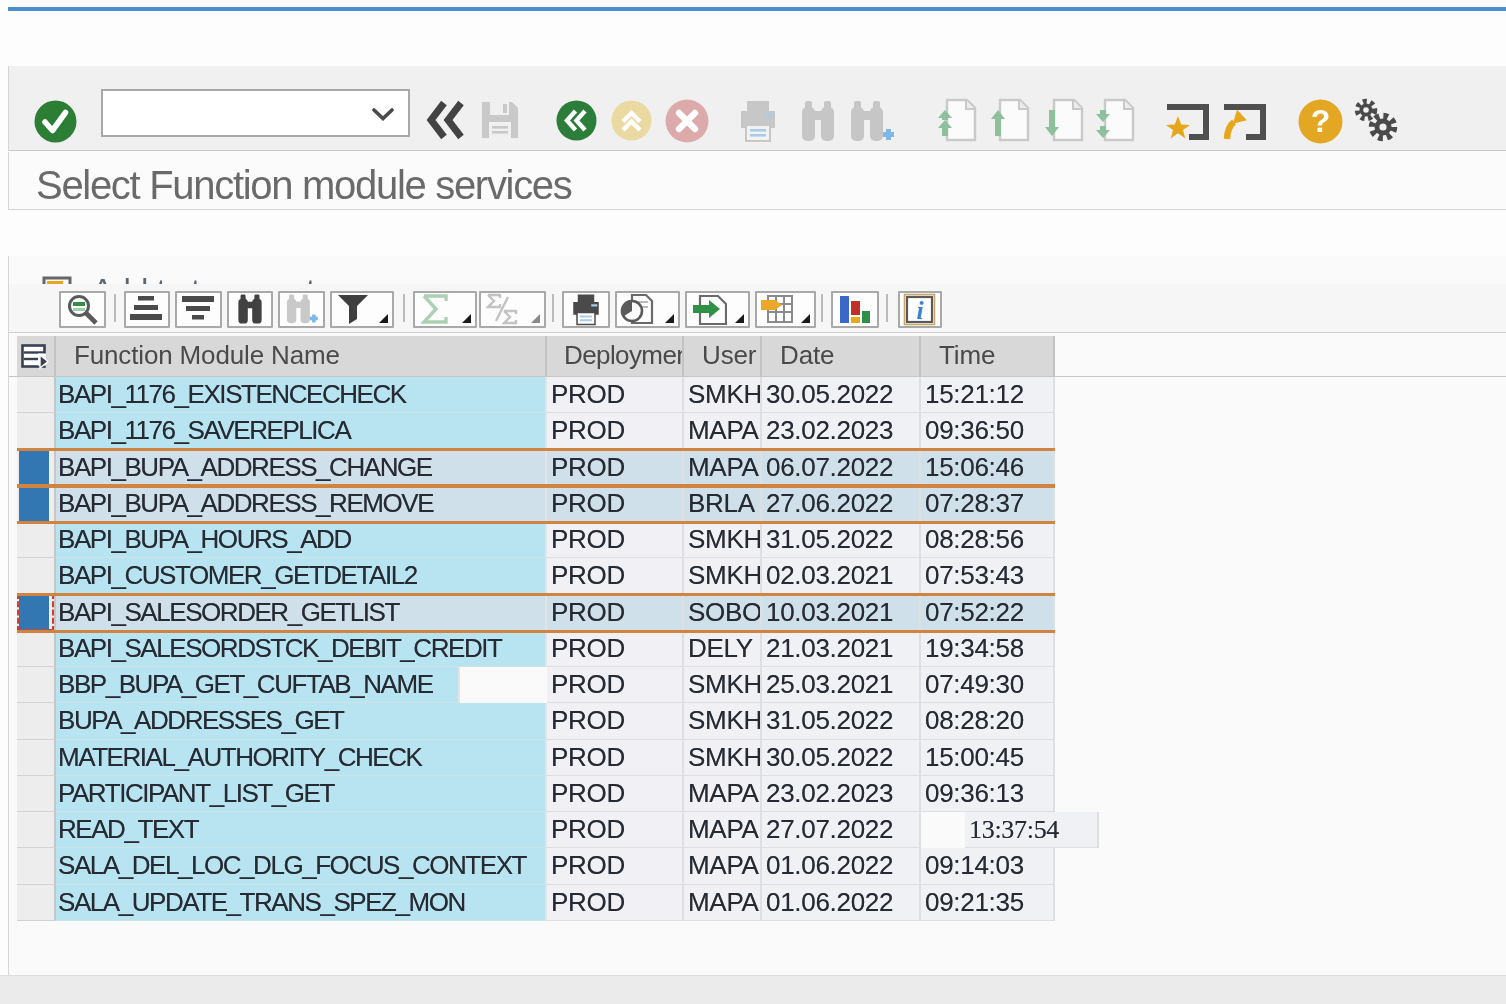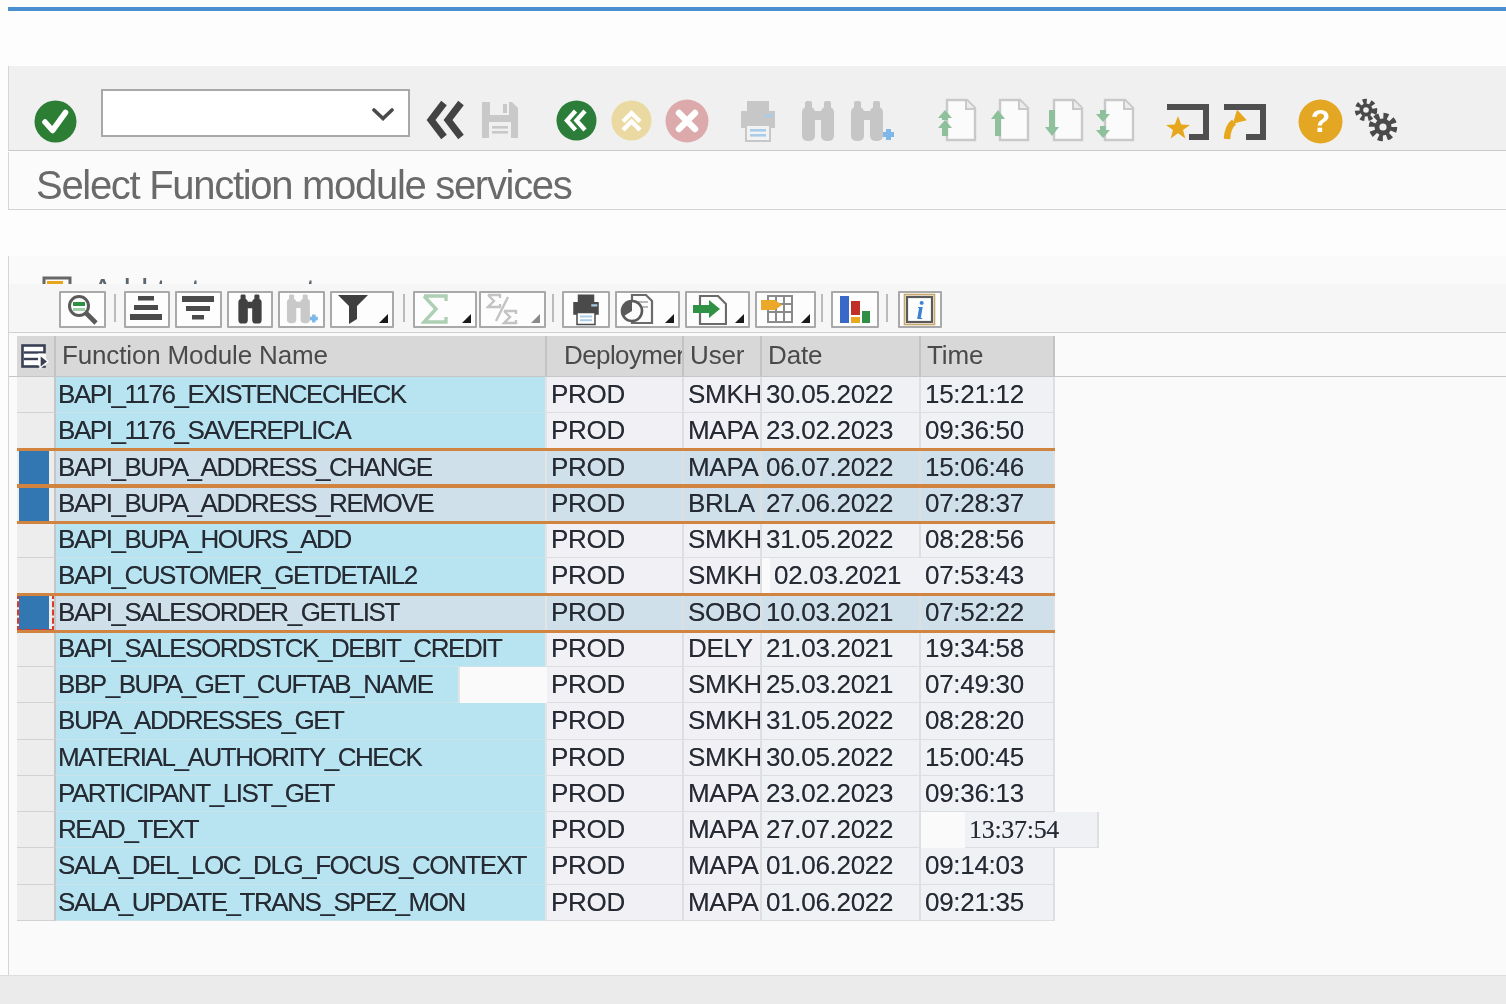--- a/index.html
+++ b/index.html
@@ -13,21 +13,21 @@
 #titlebar { left:8px; top:152px; width:1498px; height:58px; background:#fbfbfb; border-bottom:1px solid #d3d3d3; border-left:1px solid #d5d5d5; }
 #titlebar span { position:absolute; left:27px; top:11px; font-size:40px; letter-spacing:-1.3px; color:#6a6a6a; }
 #apptb { left:8px; top:211px; width:1498px; height:72px; background:#fafafa; border-bottom:1px solid #dcdcdc; border-left:1px solid #d5d5d5;margin-top:45px; }
 #apptb .lbl { position:absolute; left:83px; top:16px; font-size:32px; letter-spacing:-0.3px; color:#5b6770; }
 #alvtb { left:8px; top:284px; width:1498px; height:49px; background:#f6f6f6; border-bottom:1px solid #cfcfcf; border-left:1px solid #d5d5d5; }
 .alvbtn { position:absolute; top:7px; height:37px; background:#fdfdfd; border:2px solid #a9a9a9; border-radius:1px; }
 .alvsep { position:absolute; top:10px; width:2px; height:28px; background:#bbbbbb; }
 .dd { position:absolute; right:4px; bottom:3px; width:0; height:0; border-left:9px solid transparent; border-bottom:9px solid #1a1a1a; }
 #content { left:8px; top:333px; width:1498px; height:642px; background:#fafafa; border-left:1px solid #d5d5d5; }
 #thead-line { position:absolute; left:0; top:43px; width:1498px; height:1px; background:#c6c6c6; }
-.hcell { position:absolute; top:3px; height:40px; background:#d8d8d8; border-right:2px solid #c3c3c3; color:#4a4a4a; font-size:26px; letter-spacing:-0.15px; line-height:39px; padding-left:6px; overflow:hidden; }
+.hcell { position:absolute; top:3px; height:40px; background:#d8d8d8; border-right:2px solid #c3c3c3; color:#4a4a4a; font-size:26px; letter-spacing:-0.15px; line-height:39px; padding-left:18px; overflow:hidden; }
 .row { position:absolute; }
 .cell { position:absolute; top:0; height:100%; font-size:26px; line-height:35px; color:#262a33; padding-left:4px; overflow:hidden; white-space:nowrap; letter-spacing:-0.3px; text-shadow:0 0 0.6px rgba(38,42,51,0.55); }
 .c1.cell { letter-spacing:-1.45px; padding-left:2px; }
 .selc { background:#ededed; border-right:2px solid #c6c6c6; border-bottom:1px solid #d2d2d2; }
 .c1 { background:#b7e4f0; border-right:2px solid #e2e4e6; border-bottom:1px solid #cde3ea; }
 .c2 { background:#f1f1f5; border-right:2px solid #dddfe1; border-bottom:1px solid #dcdee2; }
 .c3 { background:#eff1f5; border-right:2px solid #dddfe1; border-bottom:1px solid #dcdee2; }
 .selrow .c1, .selrow .c2, .selrow .c3 { background:#cfe0ea; border-bottom-color:#c3d4e0; }
 .selblock { position:absolute; left:2px; top:1px; width:30px; height:100%; background:#3277b2; }
 .focusc { position:absolute; left:-1px; top:-2px; right:-1px; bottom:-2px; border:3px dashed #d93a2c; }
@@ -341,21 +341,21 @@
           <div class="cell c2" style="left:538px;width:137px;">PROD</div>
           <div class="cell c2" style="left:675px;width:78px;">SMKH</div>
           <div class="cell c3" style="left:753px;width:159px;">31.05.2022</div>
           <div class="cell c3" style="left:912px;width:134px;">08:28:56</div>
         </div>
         <div class="row " style="left:0;top:225px;height:37px;">
           <div class="cell selc" style="left:8px;width:39px;"></div>
           <div class="cell c1" style="left:47px;width:491px;">BAPI_CUSTOMER_GETDETAIL2</div>
           <div class="cell c2" style="left:538px;width:137px;">PROD</div>
           <div class="cell c2" style="left:675px;width:78px;">SMKH</div>
-          <div class="cell c3" style="left:753px;width:159px;margin-left:8px;">02.03.2021</div>
+          <div class="cell c3" style="left:753px;width:159px;">02.03.2021</div>
           <div class="cell c3" style="left:912px;width:134px;">07:53:43</div>
         </div>
         <div class="row selrow" style="left:0;top:262px;height:36px;">
           <div class="cell selc" style="left:8px;width:39px;">
             <div class="selblock"></div>
             <div class="focusc"></div>
           </div>
           <div class="cell c1" style="left:47px;width:491px;">BAPI_SALESORDER_GETLIST</div>
           <div class="cell c2" style="left:538px;width:137px;">PROD</div>
           <div class="cell c2" style="left:675px;width:78px;">SOBO</div>

